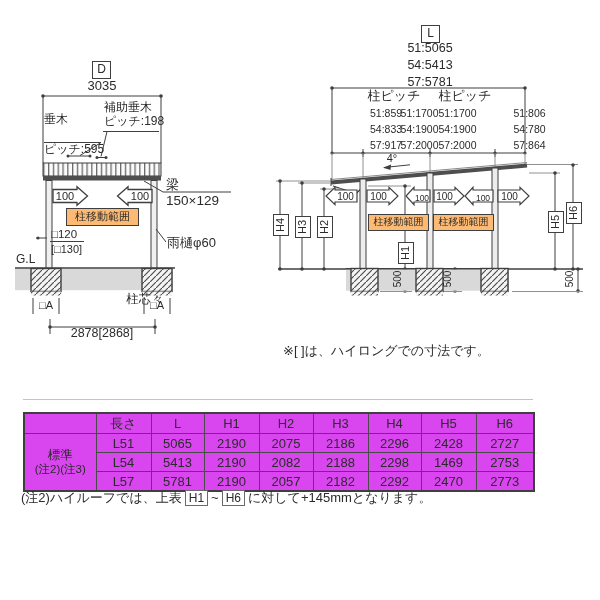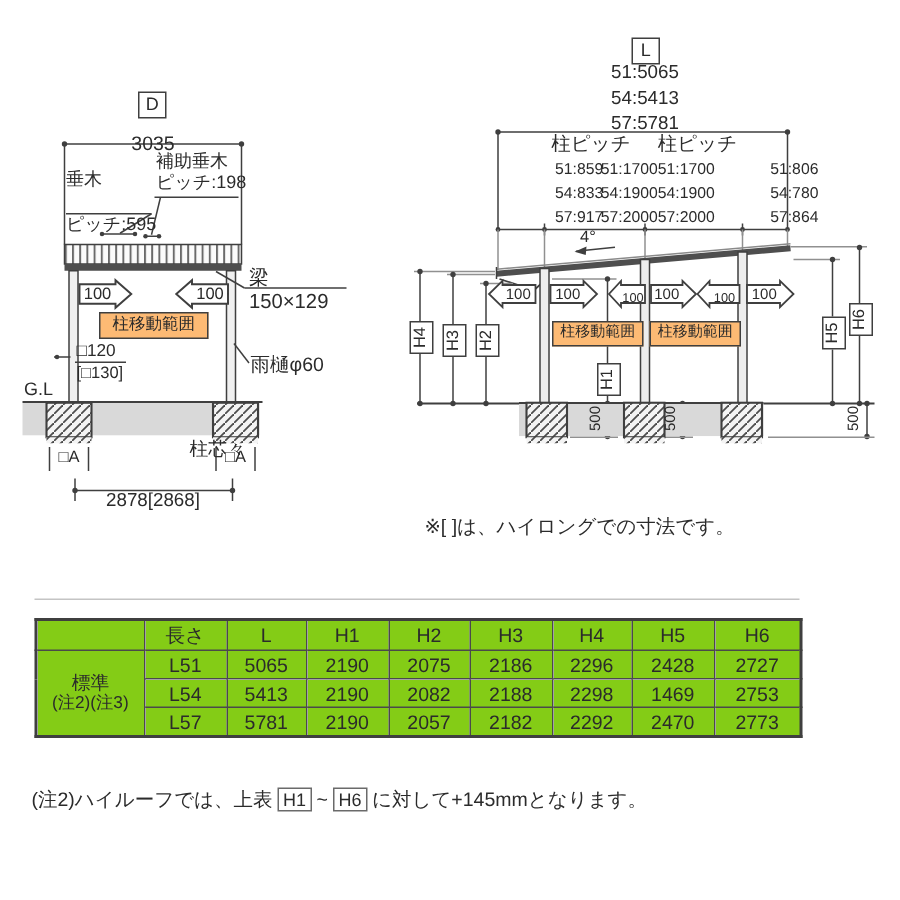--- a/index.html
+++ b/index.html
@@ -30,21 +30,21 @@
   .pitchrow{display:flex;height:16px;}
   .pitchcell{font-size:10.5px;line-height:16px;text-align:center;}
   .pc-s{width:16%;margin-left:37px;}
   .pc-l{width:34%;}
   table.spec{
     position:absolute;left:23px;top:412px;border-collapse:collapse;table-layout:fixed;
     font-size:13px;color:#2b2b2b;
   }
   table.spec td,table.spec th{
     border:1px solid #4a4a4a;text-align:center;padding:0;font-weight:normal;
-    height:18px;background:#84cc16;overflow:hidden;
+    height:18px;background:#d946ef;overflow:hidden;
   }
   table.spec{border:2px solid #3f3f3f;}
   td.corner{
     background:linear-gradient(to bottom right,#fff 48.5%,#4a4a4a 48.5%,#4a4a4a 51.5%,#fff 51.5%);
   }
   td.rowgroup div{line-height:1.15;}
   .rg1{font-size:12.5px;}
   .rg2{font-size:11.5px;}
   .note{position:absolute;left:21px;font-size:13px;white-space:nowrap;}
   .note .nbox{
@@ -215,21 +215,21 @@
     <polygon points="430,190 414,190 414,187.3 406,196 414,204.7 414,202 430,202" fill="#fff" stroke-width="1.2"></polygon>
     <polygon points="434,190 455,190 455,187.3 464,196 455,204.7 455,202 434,202" fill="#fff" stroke-width="1.2"></polygon>
     <polygon points="493,190 473,190 473,187.3 465,196 473,204.7 473,202 493,202" fill="#fff" stroke-width="1.2"></polygon>
     <polygon points="498,190 520,190 520,187.3 529,196 520,204.7 520,202 498,202" fill="#fff" stroke-width="1.2"></polygon>
   </g>
 
   <line x1="23" y1="399.5" x2="533" y2="399.5" stroke="#c4c4c4" stroke-width="1"></line>
 </svg>
 
 <div class="dimbox" style="left:92px;top:61px;">D</div>
-<div class="t ctr" style="left:102px;top:79px;font-size:13px;margin-top:10px;">3035</div>
+<div class="t ctr" style="left:102px;top:79px;font-size:13px;">3035</div>
 <div class="t" style="left:44px;top:113px;">垂木</div>
 <div class="t" style="left:44px;top:143px;">ピッチ:595</div>
 <div class="t" style="left:104px;top:101px;">補助垂木</div>
 <div class="t" style="left:104px;top:115px;">ピッチ:198</div>
 <div class="arrowtxt" style="left:65px;top:189px;font-size:11px;">100</div>
 <div class="arrowtxt" style="left:140px;top:189px;font-size:11px;">100</div>
 <div class="boxed" style="left:66px;top:208px;width:71px;height:16px;font-size:11px;line-height:15px;">柱移動範囲</div>
 <div class="t" style="left:51px;top:228px;font-size:11.5px;">□120</div>
 <div class="t" style="left:51px;top:243px;font-size:11px;">[□130]</div>
 <div class="t" style="left:166px;top:178px;font-size:13px;">梁</div>
@@ -348,17 +348,17 @@
     <td>2190</td>
     <td>2057</td>
     <td>2182</td>
     <td>2292</td>
     <td>2470</td>
     <td>2773</td>
   </tr>
 </tbody>
     </table>
 
-<div class="note" style="top:489px;margin-top:35px;">
+<div class="note" style="top:489px;">
   <span>(注2)ハイルーフでは、上表</span><span class="nbox">H1</span><span>~</span><span class="nbox">H6</span><span>に対して+145mmとなります。</span>
 </div>
 
 </div>
 
 </body></html>

